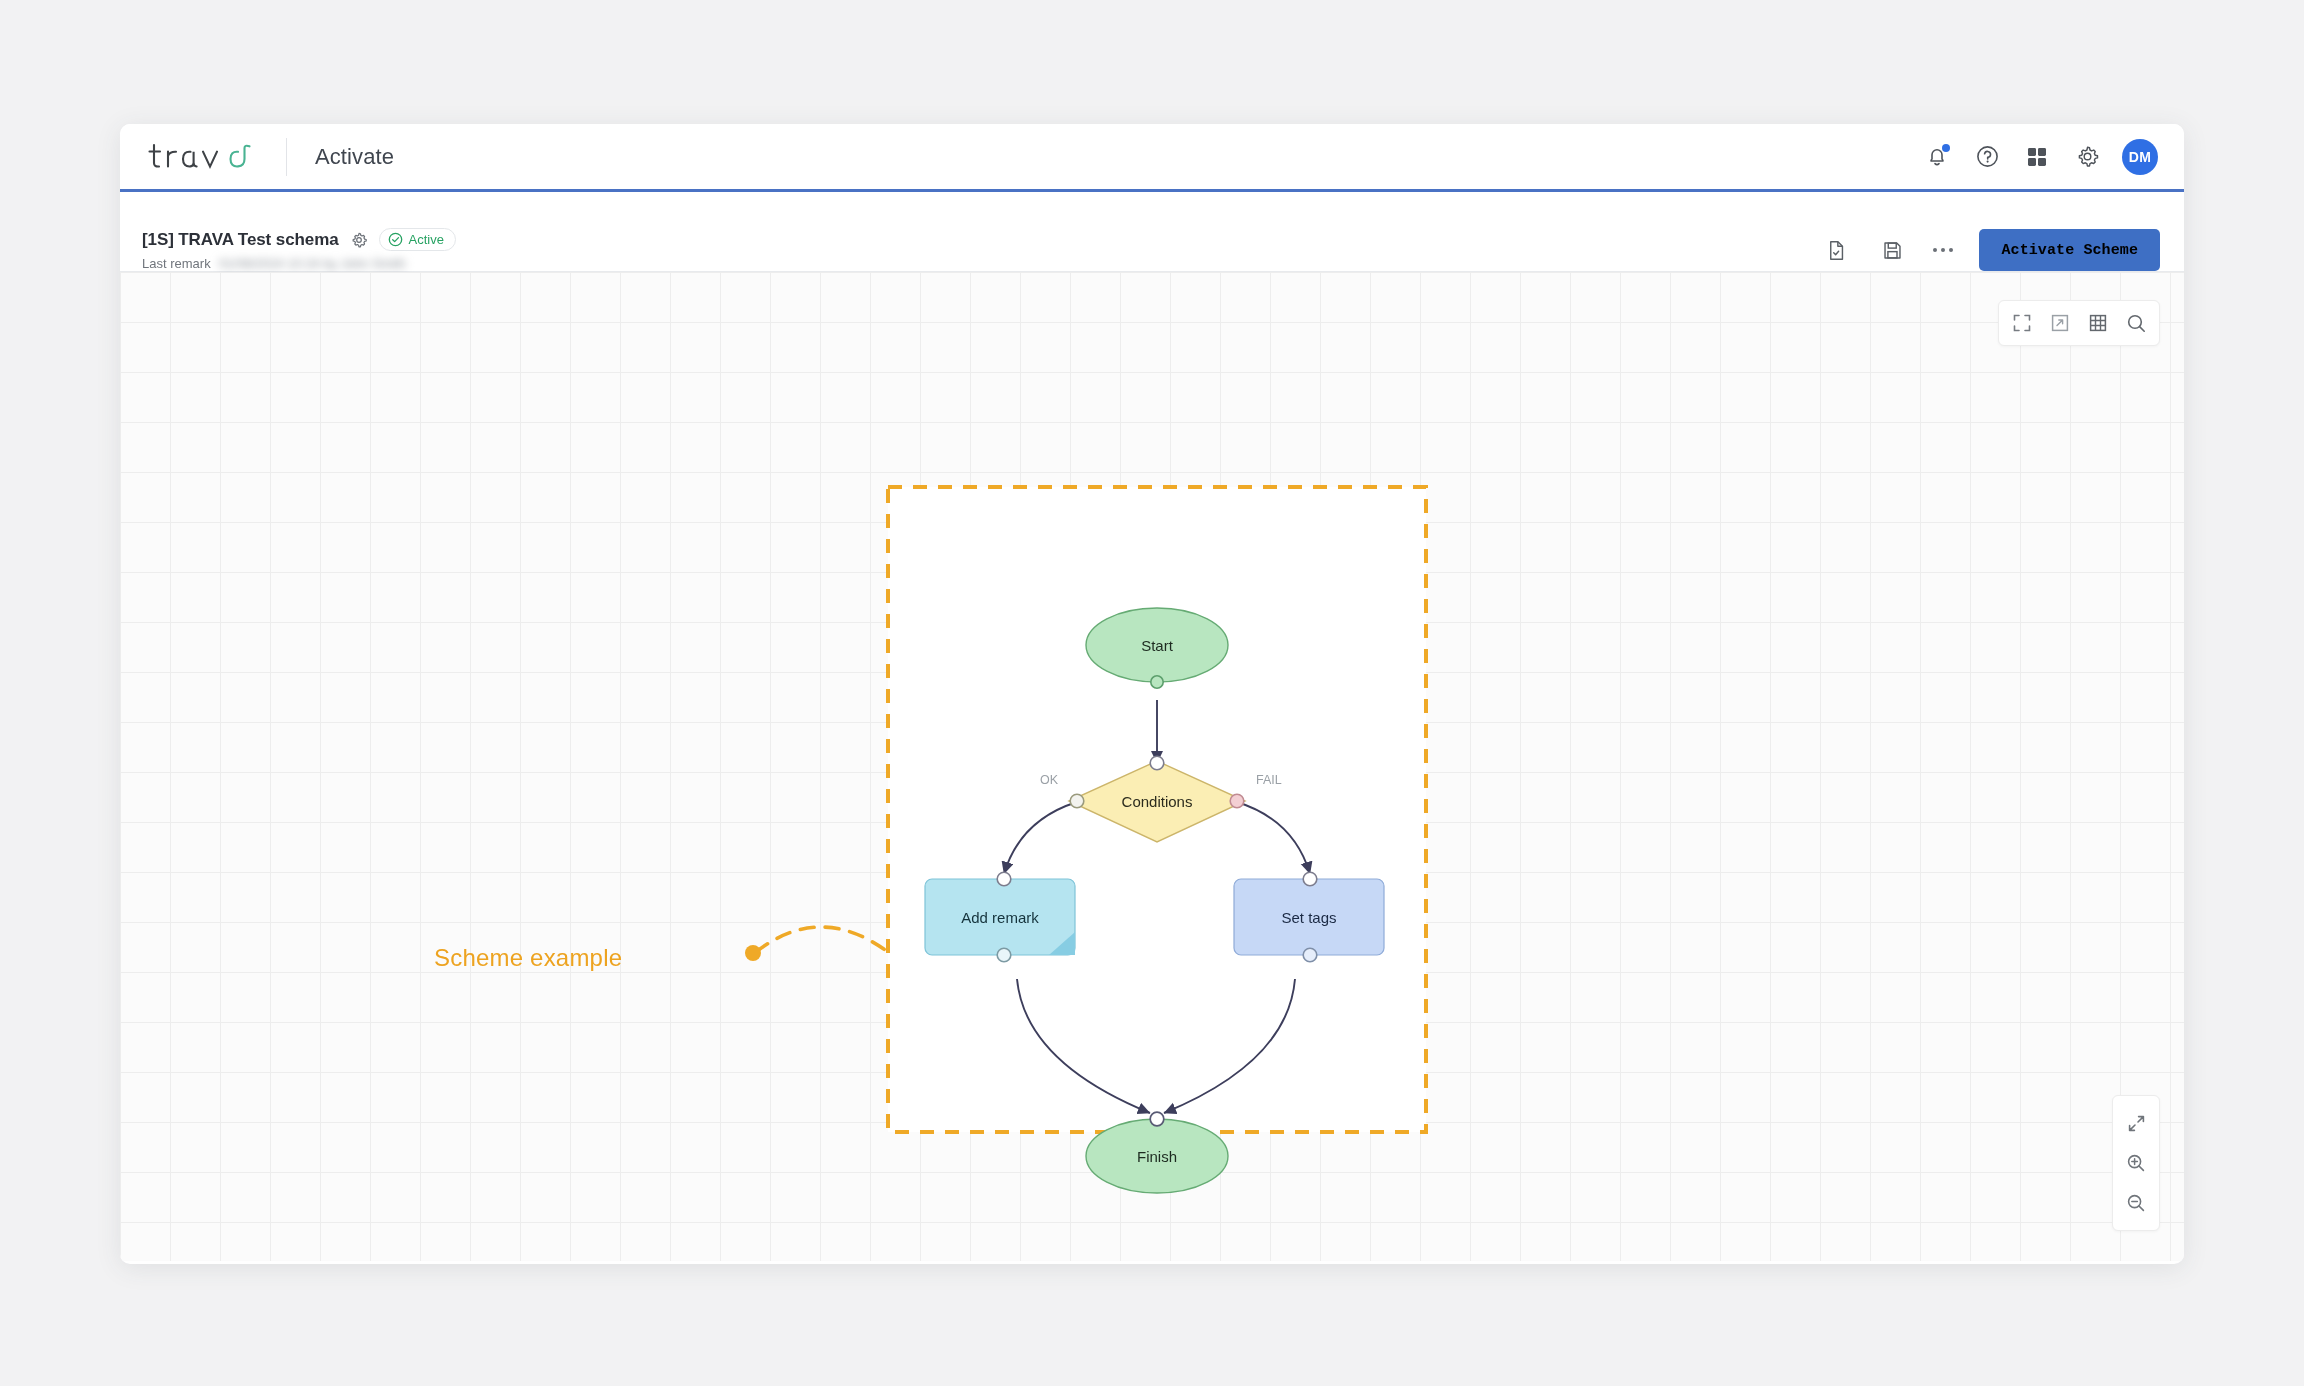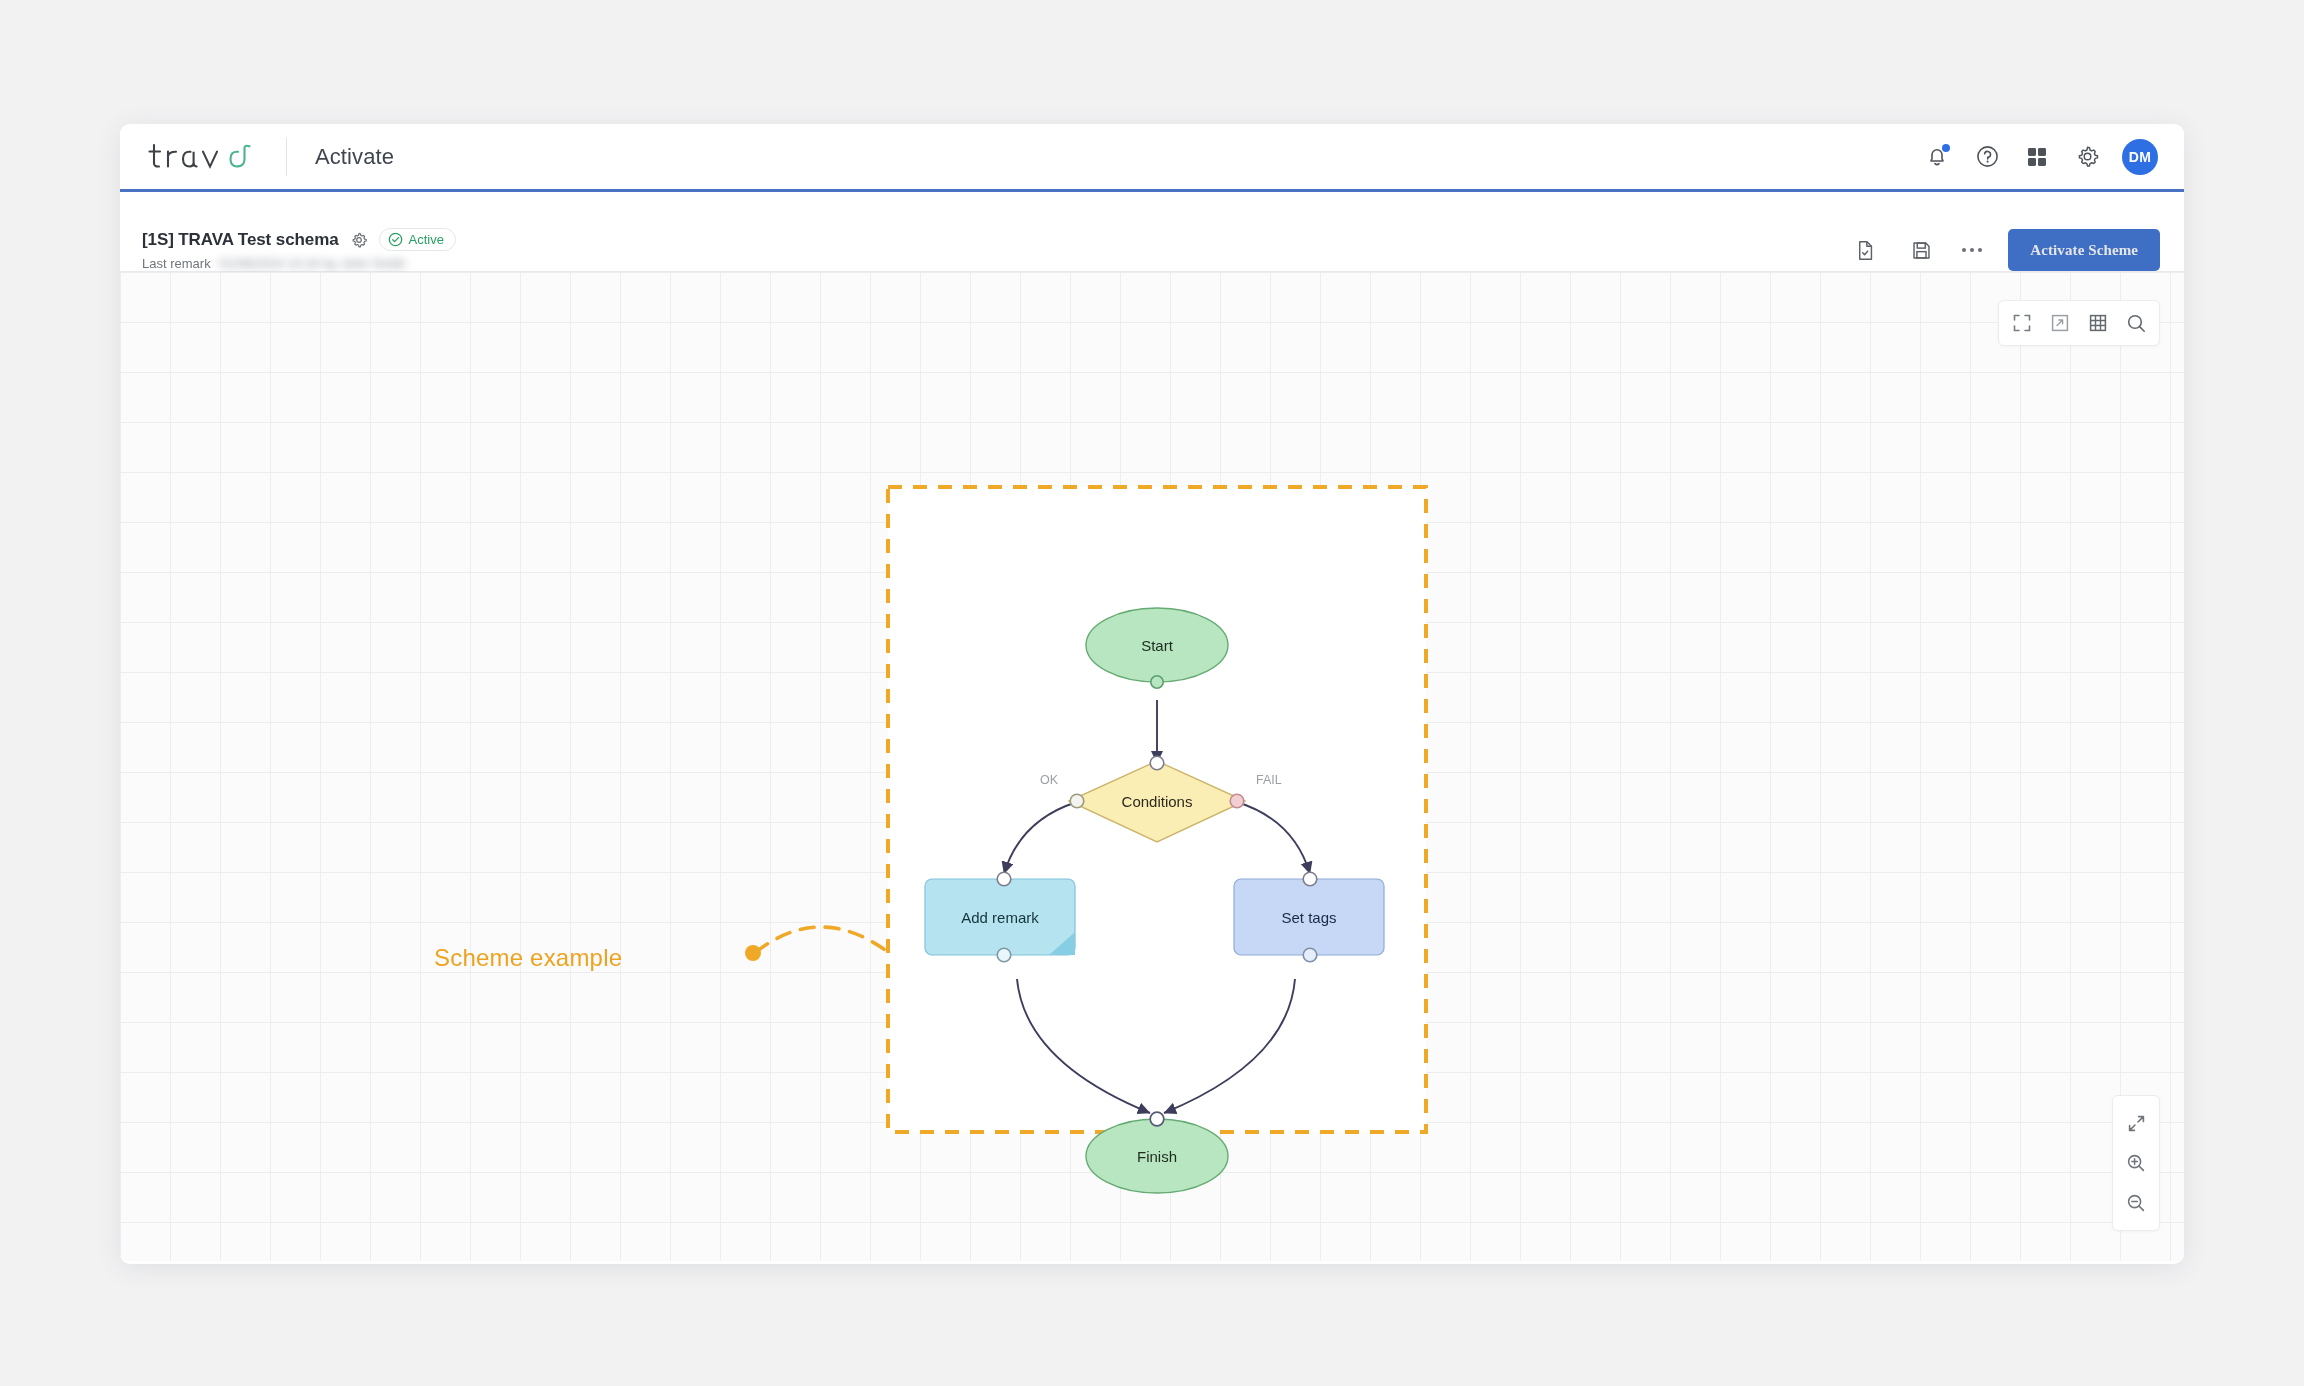--- a/index.html
+++ b/index.html
@@ -152,28 +152,28 @@
   }
   .subheader-right {
     margin-left: auto;
     margin-right: 24px;
     display: flex;
     align-items: center;
     gap: 26px;
   }
   .primary-btn {
     background: #3e6fc4;
-    color: #e5e5e5;
+    color: #000000;
     border: none;
     border-radius: 5px;
     height: 42px;
     padding: 0 22px;
     font-size: 15px;
     font-weight: bold;
-    font-family: Liberation Serif, serif;
+    font-family: Liberation Mono, monospace;
     cursor: pointer;
     letter-spacing: 0.1px;
   }
   .dots {
     display: flex;
     gap: 4px;
     align-items: center;
     cursor: pointer;
   }
   .dots span {

